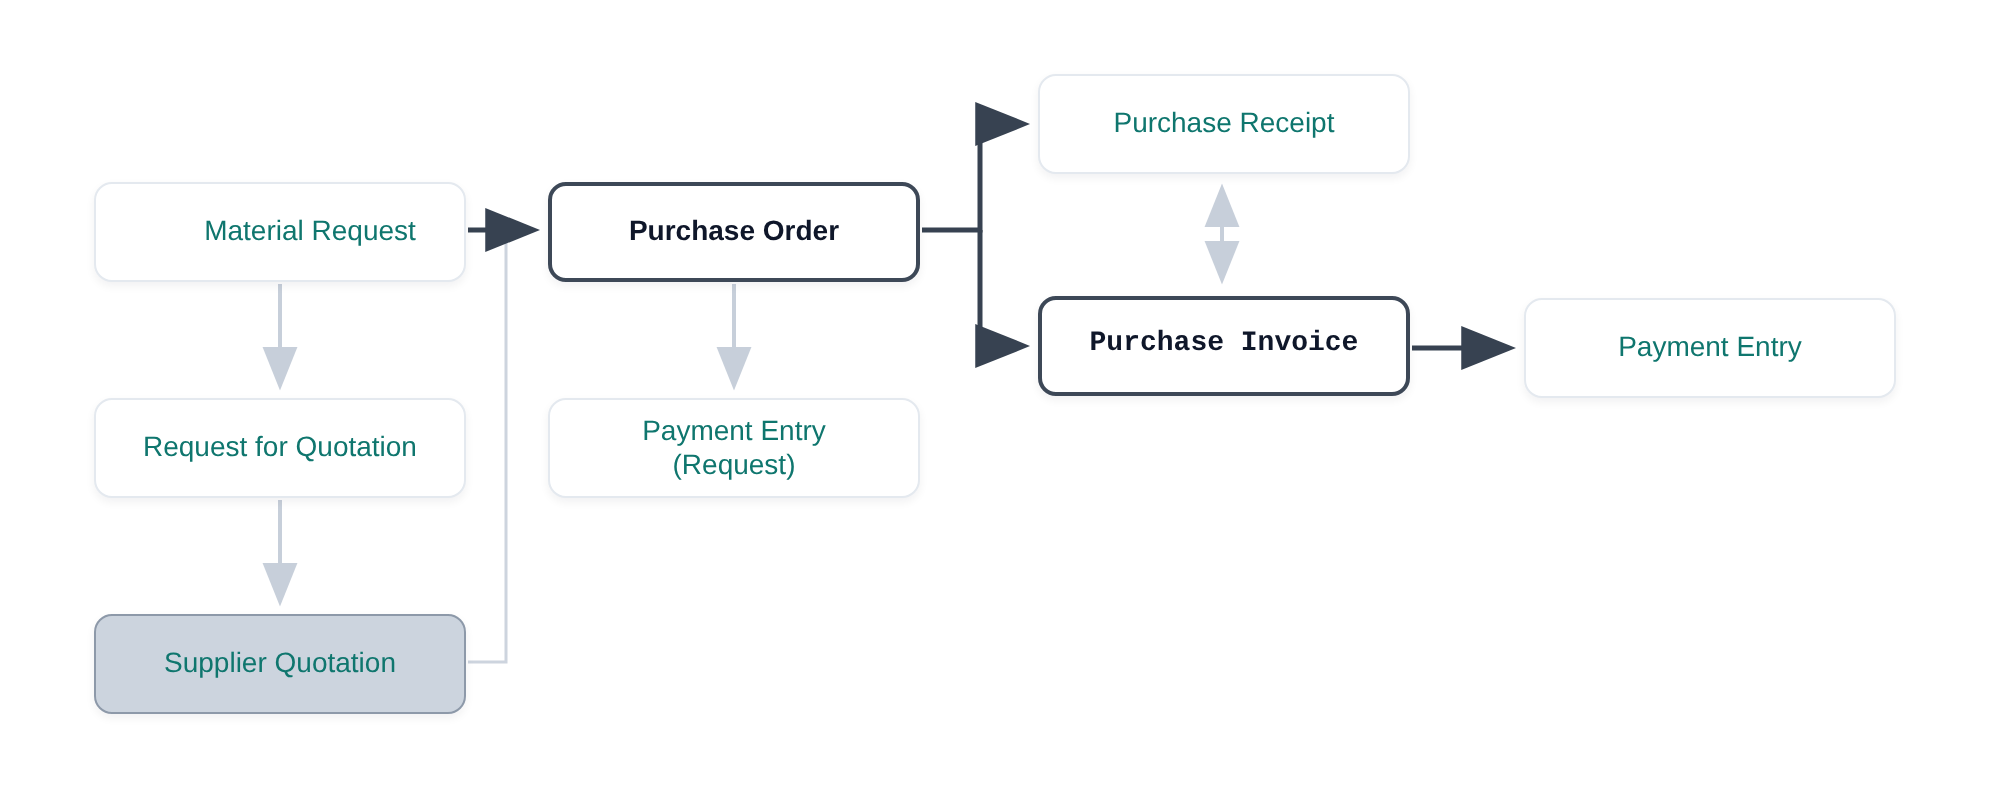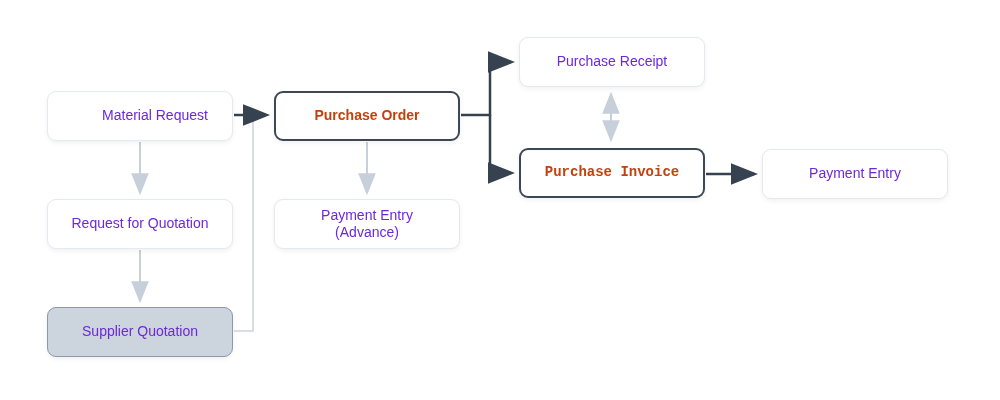--- a/index.html
+++ b/index.html
@@ -5,24 +5,24 @@
   html,body{margin:0;padding:0;background:#ffffff;}
   .canvas{
     position:relative;width:1000px;height:400px;background:#ffffff;
     font-family:"Liberation Sans", sans-serif;overflow:hidden;
   }
   .edges{position:absolute;left:0;top:0;width:1000px;height:400px;}
   .node{
     position:absolute;width:186px;height:50px;border-radius:9px;
     background:#ffffff;border:1px solid #e4e9ef;
     display:flex;flex-direction:column;align-items:center;justify-content:center;
-    text-align:center;font-size:14px;color:#6d28d9;line-height:1.25;
+    text-align:center;font-size:14px;color:#0f766e;line-height:1.25;
     box-shadow:0 2px 5px rgba(16,24,40,0.06);box-sizing:border-box;
   }
-  .node.strong{border:2px solid #3d4857;font-weight:700;color:#c2410c;}
+  .node.strong{border:2px solid #3d4857;font-weight:700;color:#0f172a;}
   .node.filled{background:#ccd4de;border:1px solid #8d99a9;}
   #n-material-request{left:47px;top:91px;padding-left:30px;}
   #n-request-for-quotation{left:47px;top:199px;}
   #n-supplier-quotation{left:47px;top:307px;}
   #n-purchase-order{left:274px;top:91px;}
   #n-payment-entry-advance{left:274px;top:199px;}
   #n-purchase-receipt{left:519px;top:37px;}
   #n-purchase-invoice{left:519px;top:148px;font-family:Liberation Mono, monospace;}
   #n-payment-entry{left:762px;top:149px;}
 </style>
@@ -64,21 +64,21 @@
   <div class="node" id="n-request-for-quotation">
     <span>Request for Quotation</span>
   </div>
 
   <div class="node strong" id="n-purchase-order">
     <span>Purchase Order</span>
   </div>
 
   <div class="node" id="n-payment-entry-advance">
     <span>Payment Entry</span>
-    <span>(Advance)</span>
+    <span>(Request)</span>
   </div>
 
   <div class="node" id="n-purchase-receipt">
     <span>Purchase Receipt</span>
   </div>
 
   <div class="node strong" id="n-purchase-invoice">
     <span>Purchase Invoice</span>
   </div>
 

